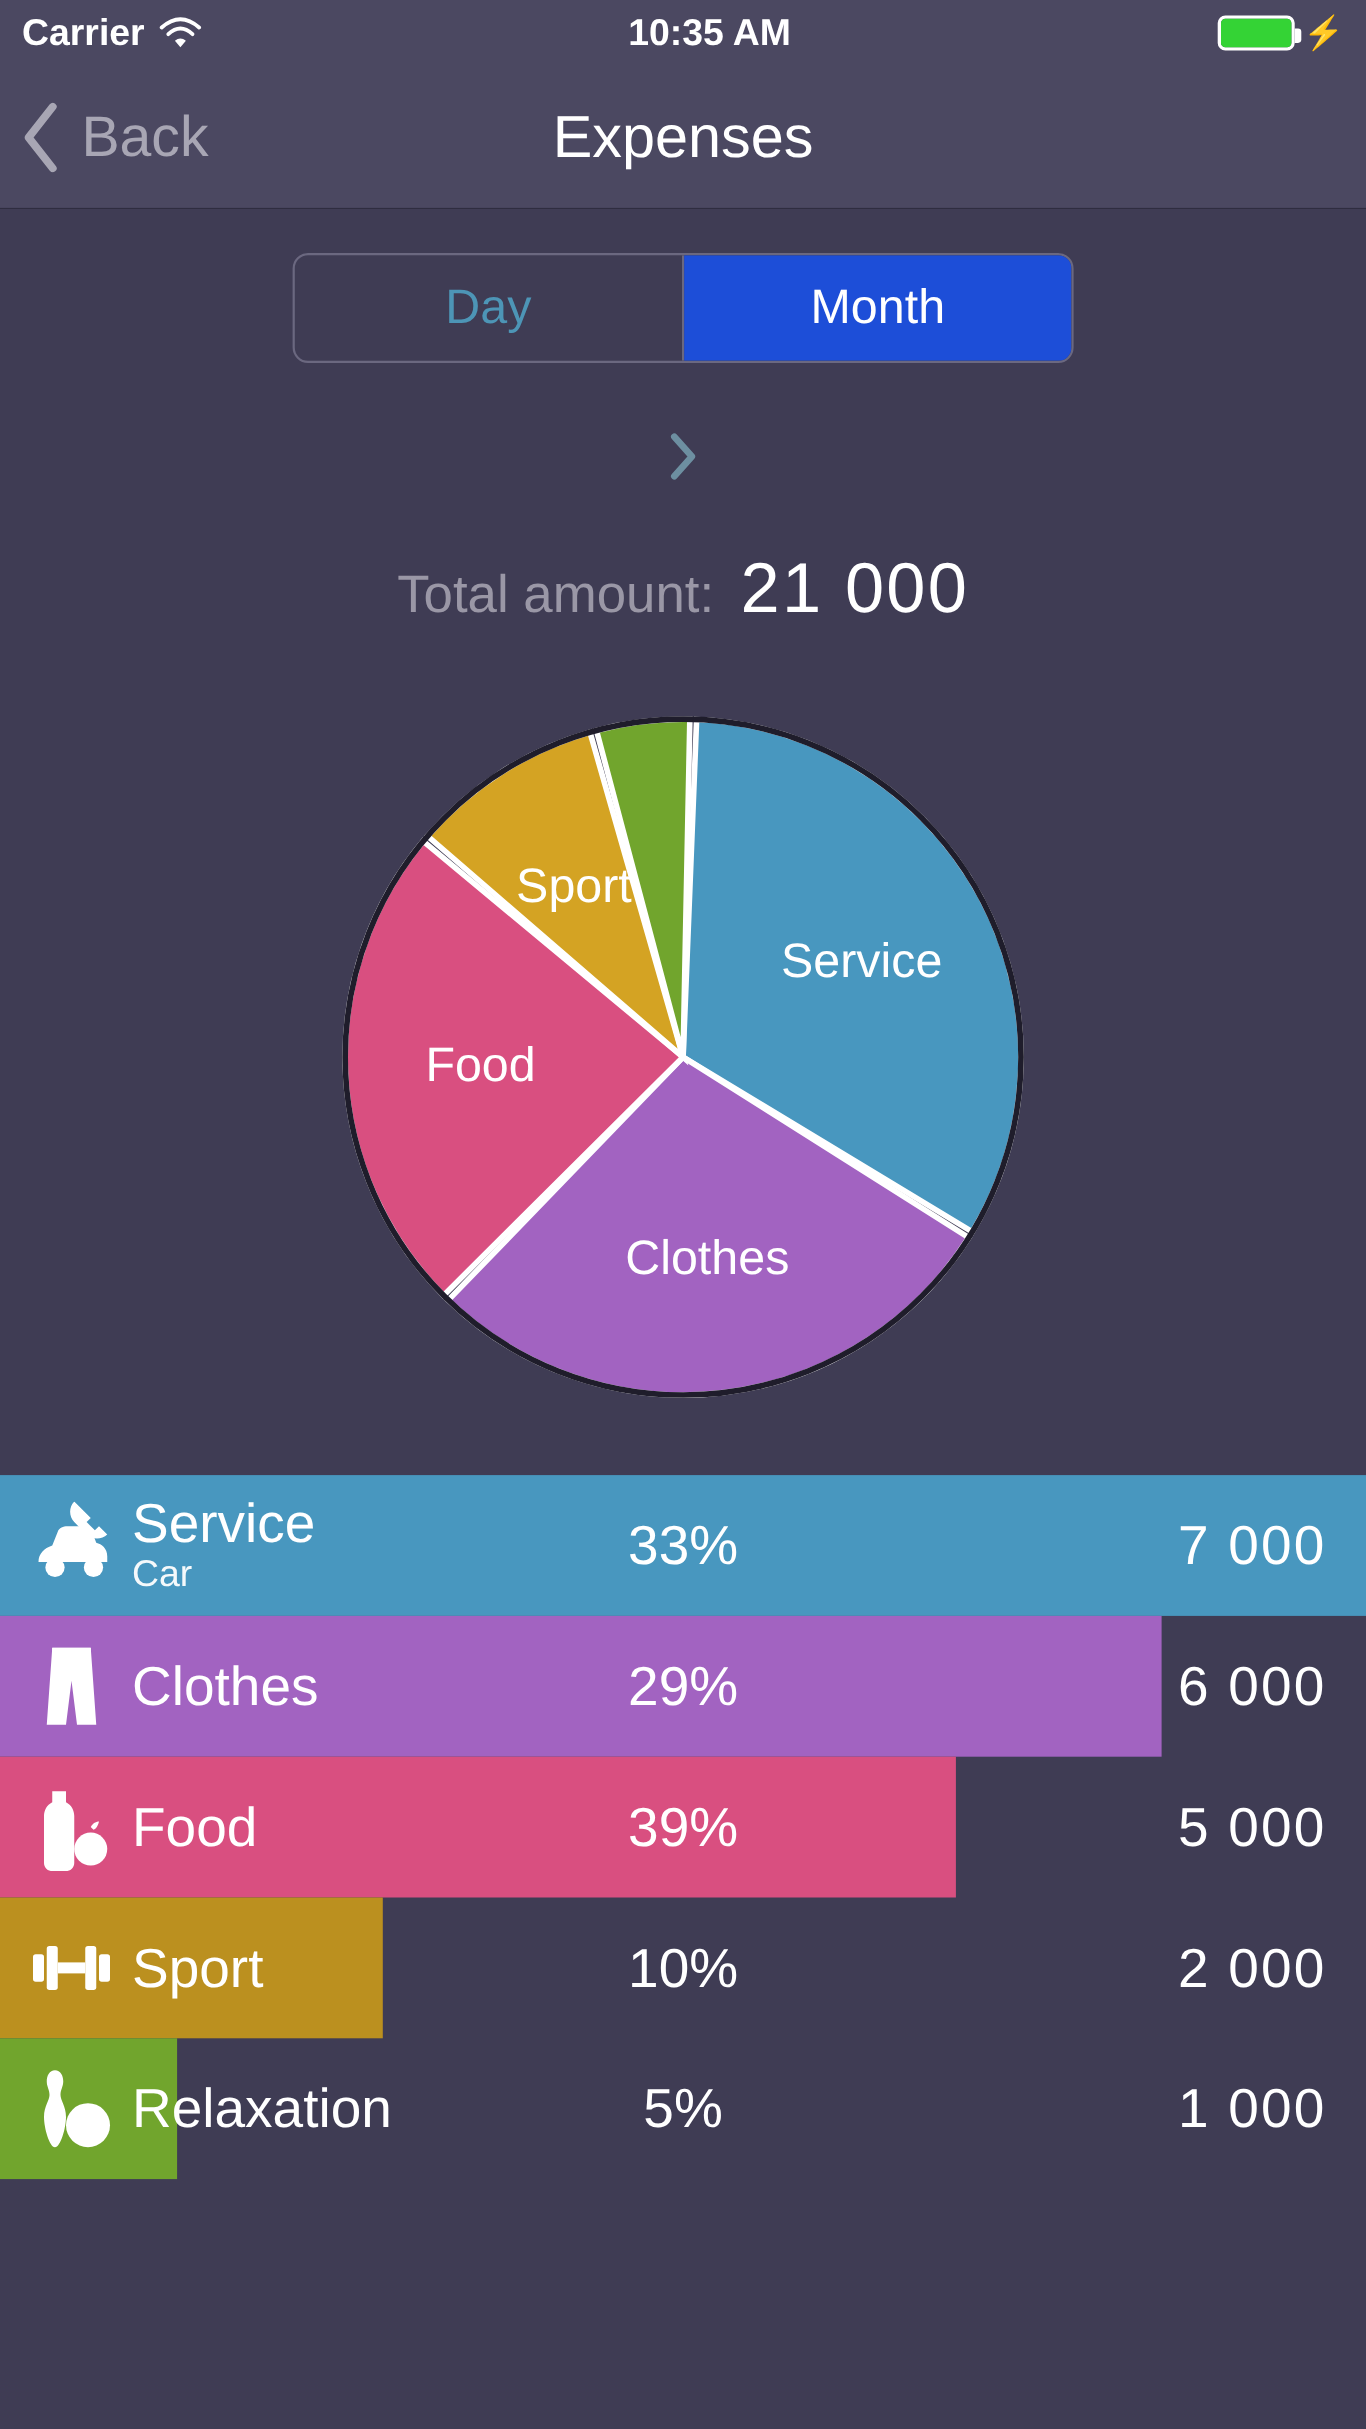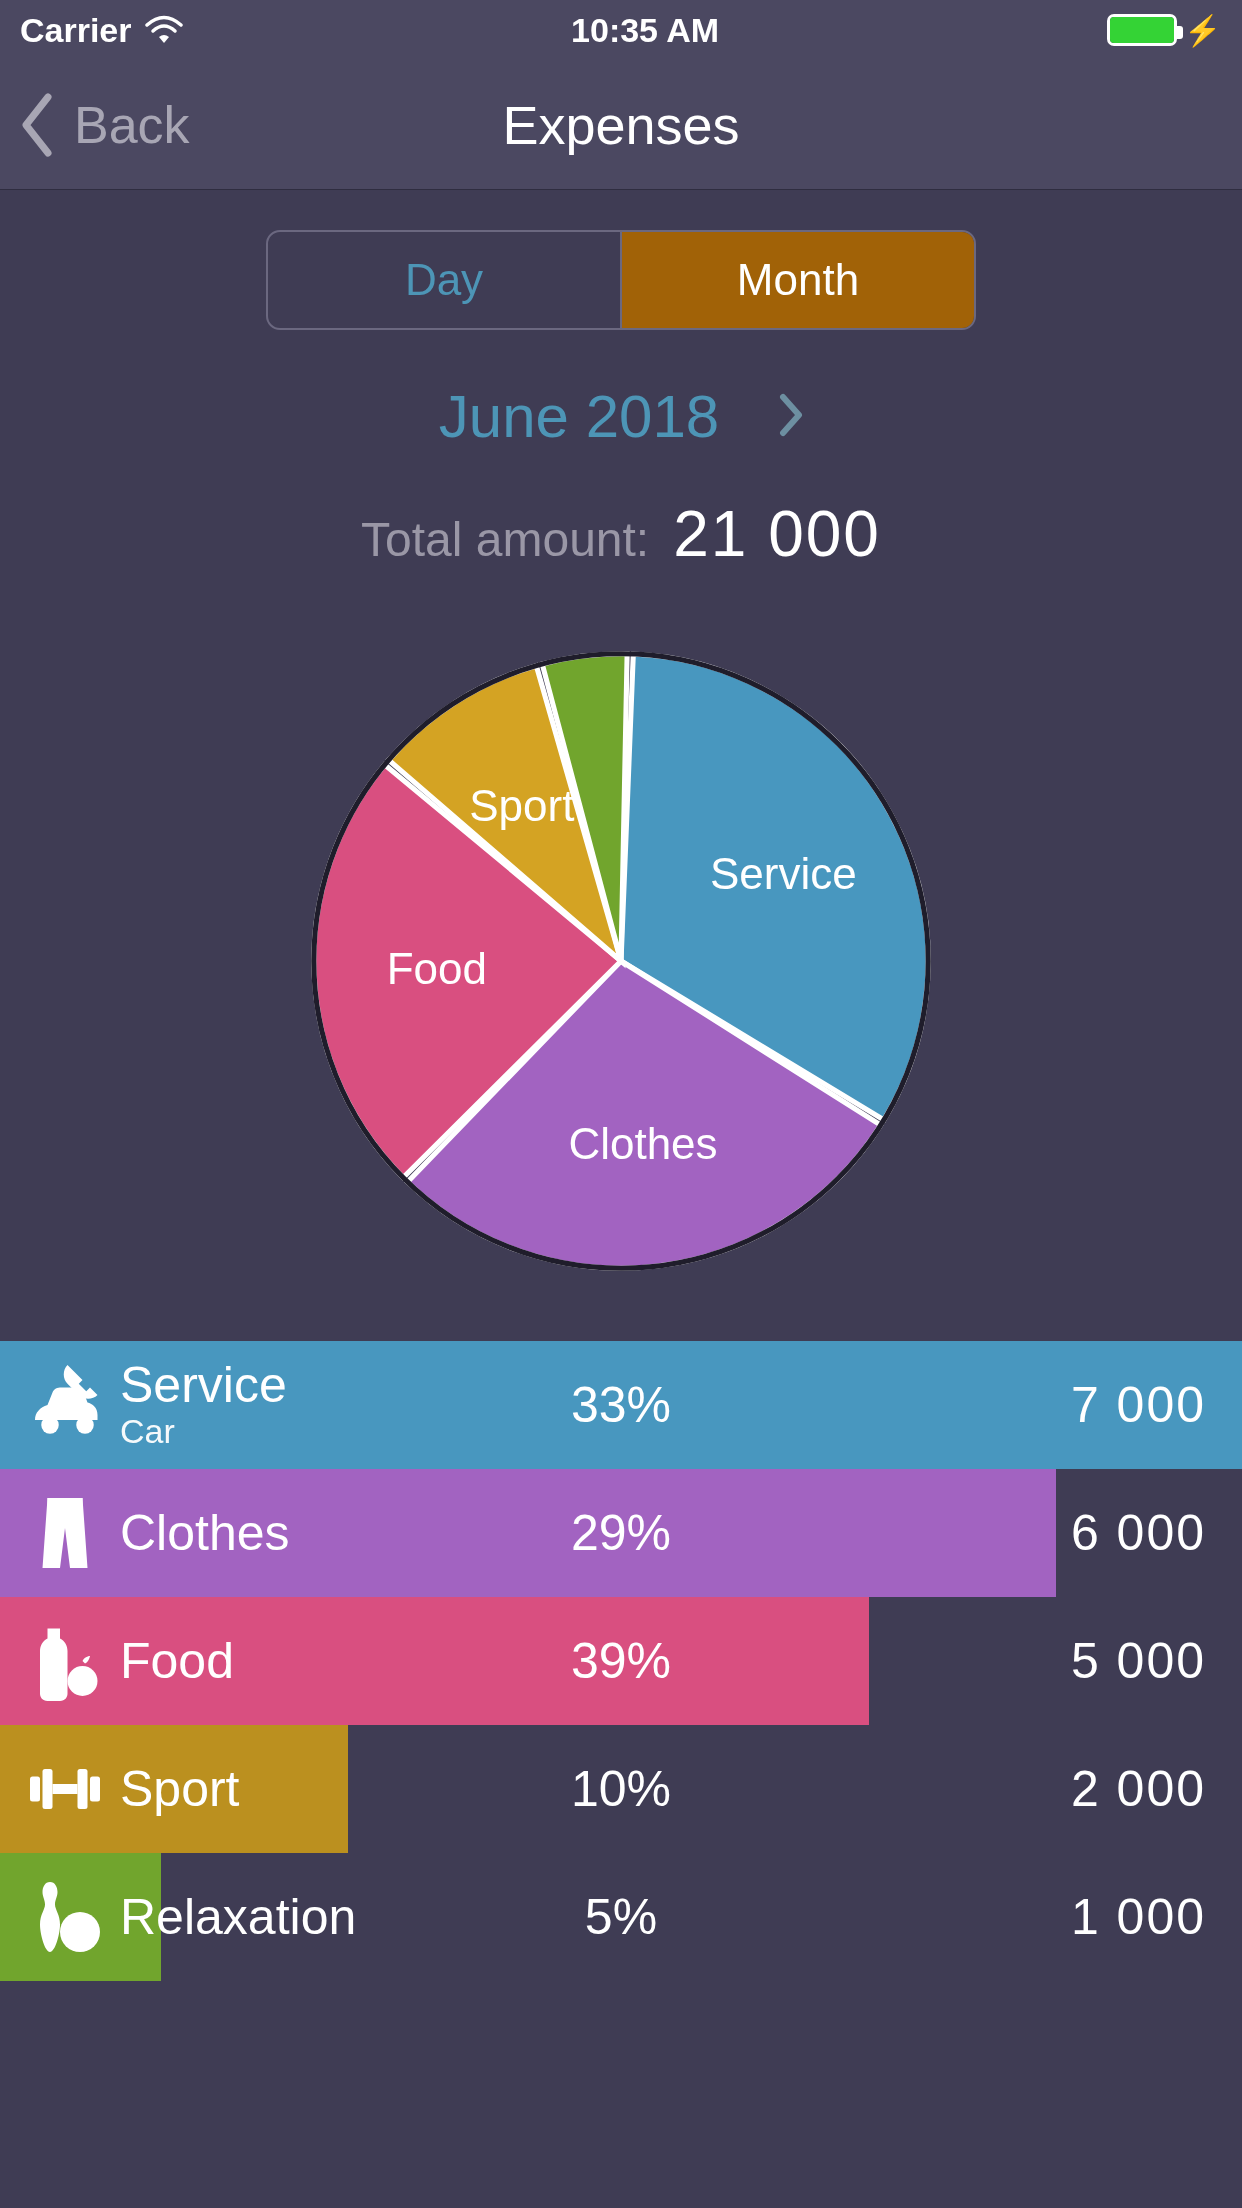--- a/index.html
+++ b/index.html
@@ -61,21 +61,21 @@
     margin: 40px auto 0; width: 710px; height: 100px;
     border: 2px solid #6b6880; border-radius: 14px;
     display: flex; overflow: hidden;
   }
   .segment {
     flex: 1; display: flex; align-items: center; justify-content: center;
     font-size: 44px; color: #4d95b6; cursor: pointer;
     border-right: 2px solid #6b6880;
   }
   .segment:last-child { border-right: none; }
-  .segment.active { background: #a16207; color: #fff; }
+  .segment.active { background: #1d4ed8; color: #fff; }
   
   .period-row {
     margin-top: 52px;
     display: flex; justify-content: center; align-items: center; gap: 60px;
     font-size: 60px;
   }
   .period-label { color: #4d95b6; font-weight: 400; }
   .period-next { color: #6d8fa1; cursor: pointer; }
   .chev-right { width: 24px; height: 44px; }
   
@@ -155,21 +155,20 @@
   </div>
   <div class="nav-title">Expenses</div>
 </div>
 
 <div class="segmented">
   <div class="segment">Day</div>
   <div class="segment active">Month</div>
 </div>
 
 <div class="period-row">
-  <span class="period-label">June 2018</span>
   <span class="period-next">
     <svg class="chev-right" viewBox="0 0 24 44">
       <polyline points="4,4 20,22 4,40" fill="none" stroke="#6d8fa1" stroke-width="6" stroke-linecap="round" stroke-linejoin="round"></polyline>
     </svg>
   </span>
 </div>
 
 <div class="total-row">
   <span class="total-label">Total amount:</span>
   <span class="total-value">21 000</span>

